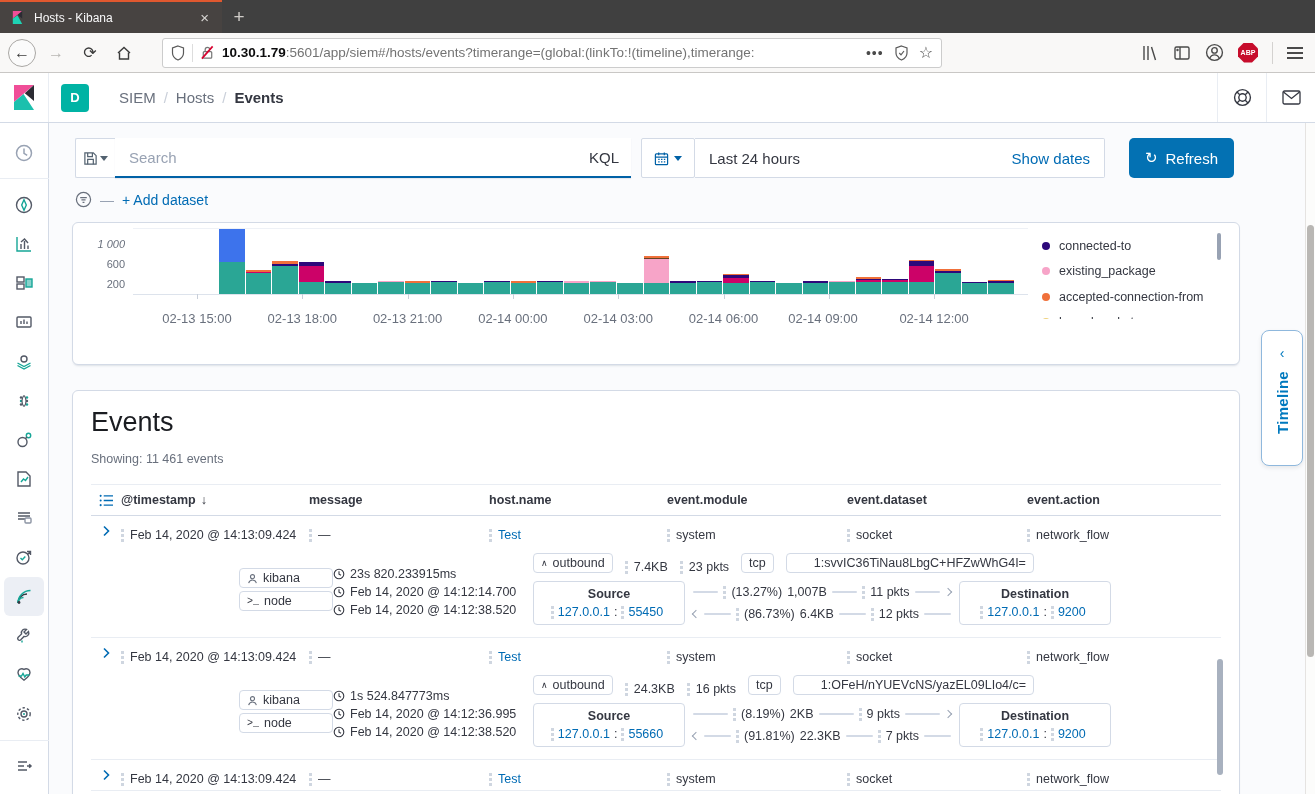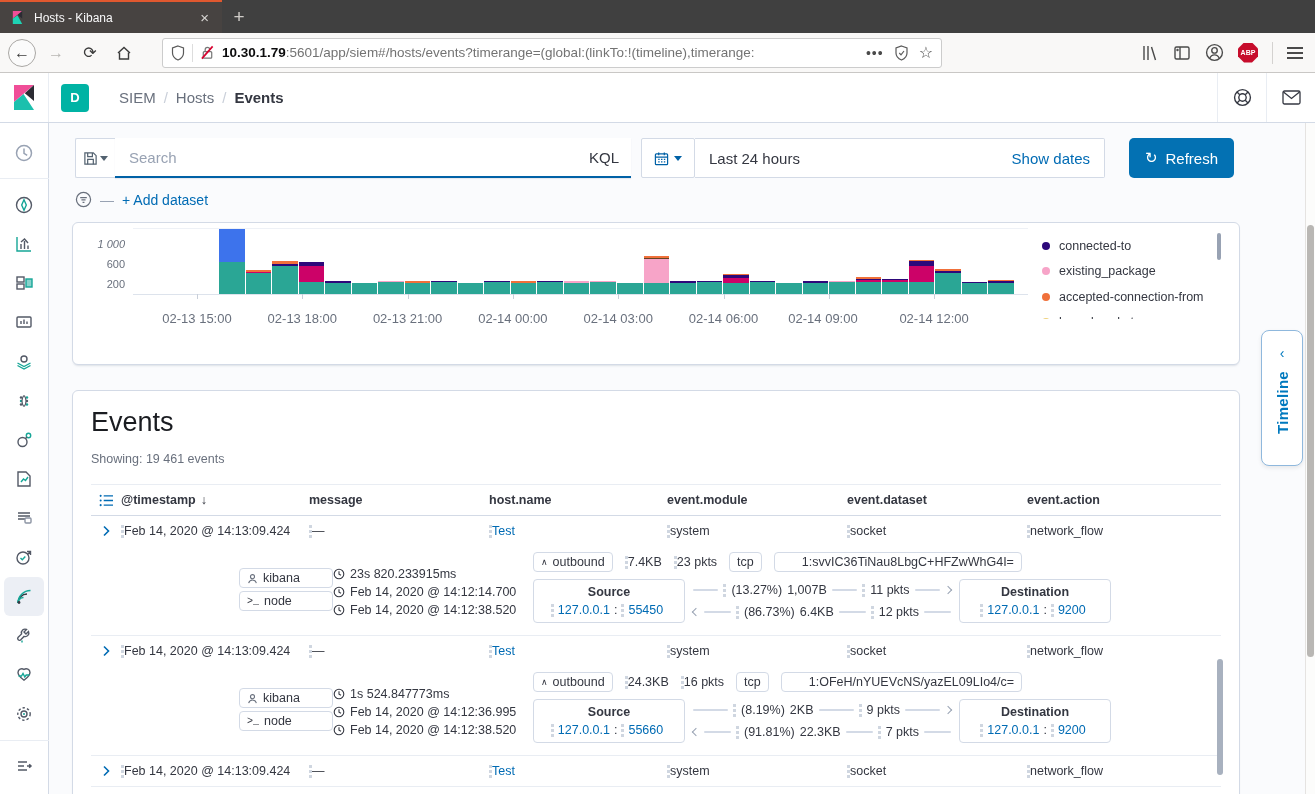--- a/index.html
+++ b/index.html
@@ -97,21 +97,21 @@
 
   
   .ev-title { font-size:27px; color:#1a1c21; margin:16px 0 0 18px; font-weight:400; }
   .ev-showing { font-size:12.5px; color:#69707D; margin:14px 0 0 18px; }
   .etable { margin:18px 18px 0 18px; }
   .egrid { display:grid; grid-template-columns:30px 188px 180px 178px 180px 180px auto; align-items:center; }
   .ehead { height:32px; border-top:1px solid #e9edf3; border-bottom:1px solid #D3DAE6; font-size:12.5px; font-weight:bold; color:#343741; }
   .ehead .hc { display:flex; align-items:flex-end; gap:5px; }
   .erow { border-bottom:1px solid #e9edf3; }
   .esum { height:30px; font-size:12.5px; }
-  .cellv { display:flex; align-items:center; gap:0; white-space:nowrap; overflow:hidden; }
+  .cellv { display:flex; align-items:center; gap:6px; white-space:nowrap; overflow:hidden;margin-top:8px; }
   .h { border-left:3px dotted #cfd6e0; height:13px; display:inline-block; flex-shrink:0; }
   .link { color:#006BB4; text-decoration:none; }
   .expander { color:#006BB4; display:flex; justify-content:center; }
   .edetail { display:flex; padding:6px 0 12px 148px; gap:0; }
   .bcol { width:94px; display:flex; flex-direction:column; gap:3px; padding-top:16px; }
   .badge { display:inline-flex; align-items:center; gap:5px; background:#fff; border:1px solid #D3DAE6; border-radius:4px; padding:1px 7px; font-size:12.5px; color:#343741; white-space:nowrap; height:20px; }
   .term { font-family:"Liberation Mono", monospace; font-size:10px; color:#343741; }
   .ccol { width:200px; display:flex; flex-direction:column; gap:4px; padding-top:15px; font-size:12.5px; }
   .ccol > div { display:flex; align-items:center; gap:5px; white-space:nowrap; }
   .fcol { flex:1; }
@@ -565,21 +565,21 @@
         <div class="leg-item">
           <span class="leg-dot" style="background: rgb(239, 210, 125);"></span>
           <span>bound-socket</span>
         </div>
       </div>
     <div class="leg-scroll"></div>
   </div>
 
   <div class="card events-card">
     <div class="ev-title">Events</div>
-    <div class="ev-showing">Showing: 19 461 events</div>
+    <div class="ev-showing">Showing: 11 461 events</div>
 
     <div class="etable">
       <div class="egrid ehead">
         <span class="hc" style="justify-content:center">
           <svg width="15" height="13" viewBox="0 0 16 14" fill="none" stroke="#006BB4" stroke-width="1.5">
               <path d="M5 2h10M5 7h10M5 12h10"></path>
               <circle cx="1.7" cy="2" r="1.1" fill="#006BB4" stroke="none"></circle>
               <circle cx="1.7" cy="7" r="1.1" fill="#006BB4" stroke="none"></circle>
               <circle cx="1.7" cy="12" r="1.1" fill="#006BB4" stroke="none"></circle>
             </svg>

